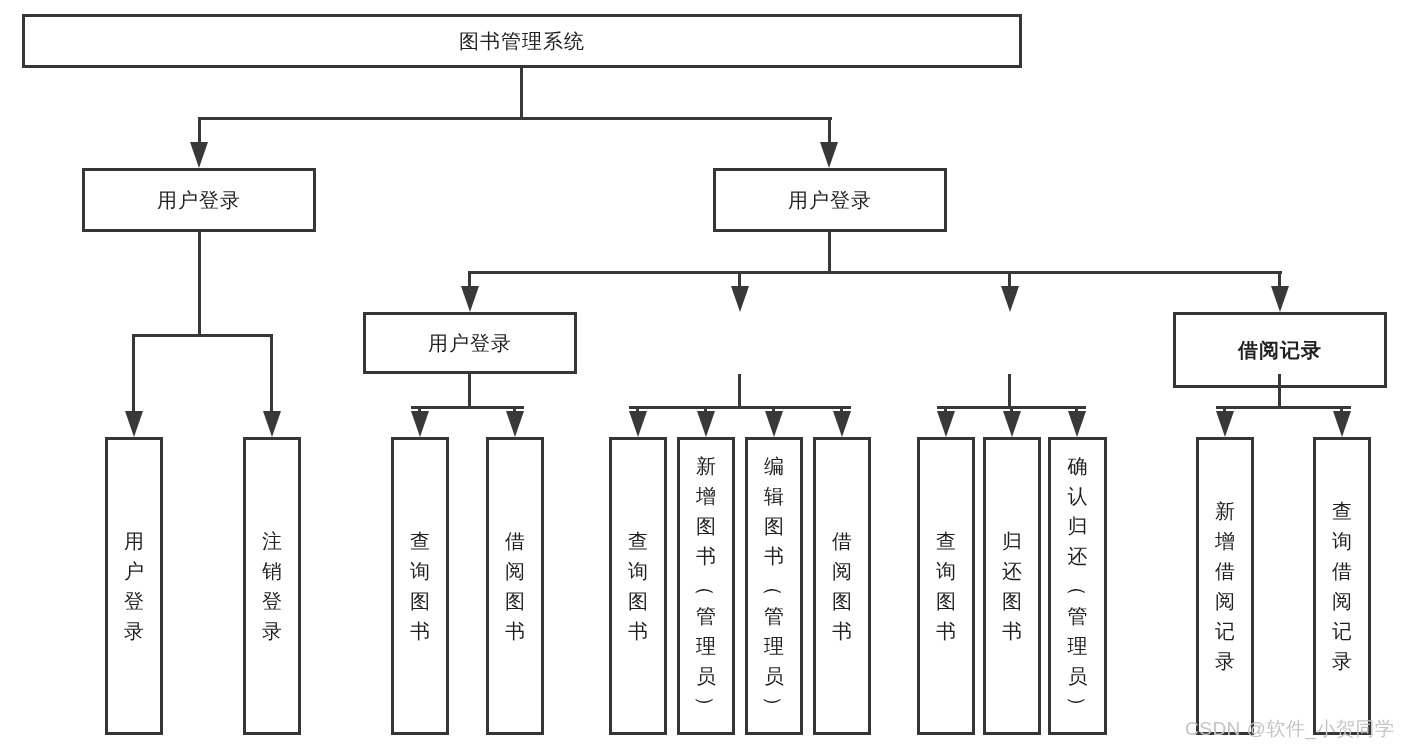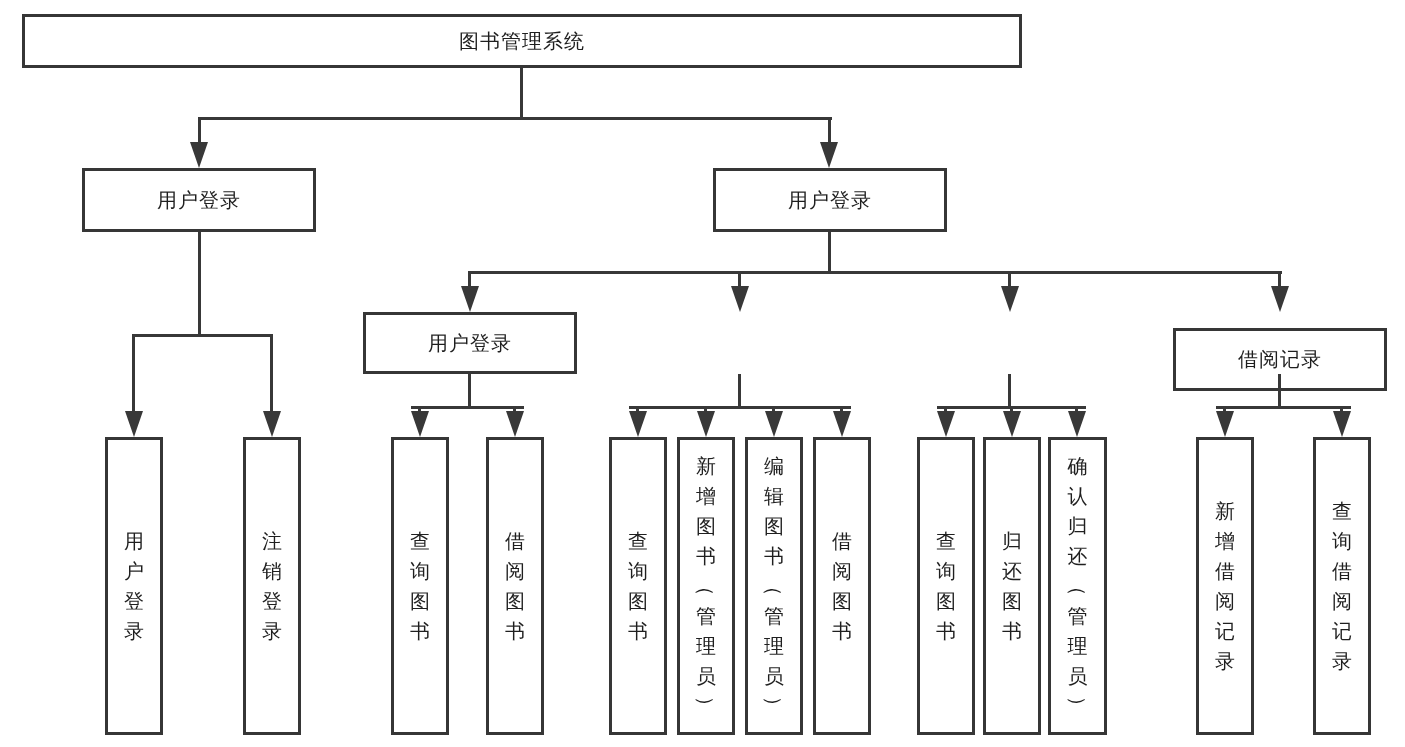--- a/index.html
+++ b/index.html
@@ -81,21 +81,21 @@
   <div class="ln" style="left:468px;top:271px;width:3px;height:18px;"></div>
   <div class="tri" style="left:461px;top:286px;"></div>
   <div class="ln" style="left:738px;top:271px;width:3px;height:18px;"></div>
   <div class="tri" style="left:731px;top:286px;"></div>
   <div class="ln" style="left:1008px;top:271px;width:3px;height:18px;"></div>
   <div class="tri" style="left:1001px;top:286px;"></div>
   <div class="ln" style="left:1278px;top:271px;width:3px;height:18px;"></div>
   <div class="tri" style="left:1271px;top:286px;"></div>
 
   <div class="node hbox" style="left:363px;top:312px;width:214px;height:62px;">用户登录</div>
-  <div class="node hbox" style="left:1173px;top:328px;width:214px;height:63px;">借阅记录</div>
+  <div class="node hbox" style="left:1173px;top:312px;width:214px;height:76px;font-weight:bold;">借阅记录</div>
 
   <div class="ln" style="left:468px;top:374px;width:3px;height:35px;"></div>
   <div class="ln" style="left:411px;top:406px;width:113px;height:3px;"></div>
   <div class="ln" style="left:418px;top:406px;width:3px;height:10px;"></div>
   <div class="tri" style="left:411px;top:411px;"></div>
   <div class="ln" style="left:513px;top:406px;width:3px;height:10px;"></div>
   <div class="tri" style="left:506px;top:411px;"></div>
 
   <div class="ln" style="left:738px;top:374px;width:3px;height:35px;"></div>
   <div class="ln" style="left:629px;top:406px;width:222px;height:3px;"></div>
@@ -219,14 +219,15 @@
     </div>
   <div class="node vbox vtext" style="left:1313px;top:437px;width:58px;height:298px;">
       <span>查</span>
       <span>询</span>
       <span>借</span>
       <span>阅</span>
       <span>记</span>
       <span>录</span>
     </div>
 
+  <div id="watermark">CSDN @软件_小贺同学</div>
 
 </div>
 
 </body></html>

